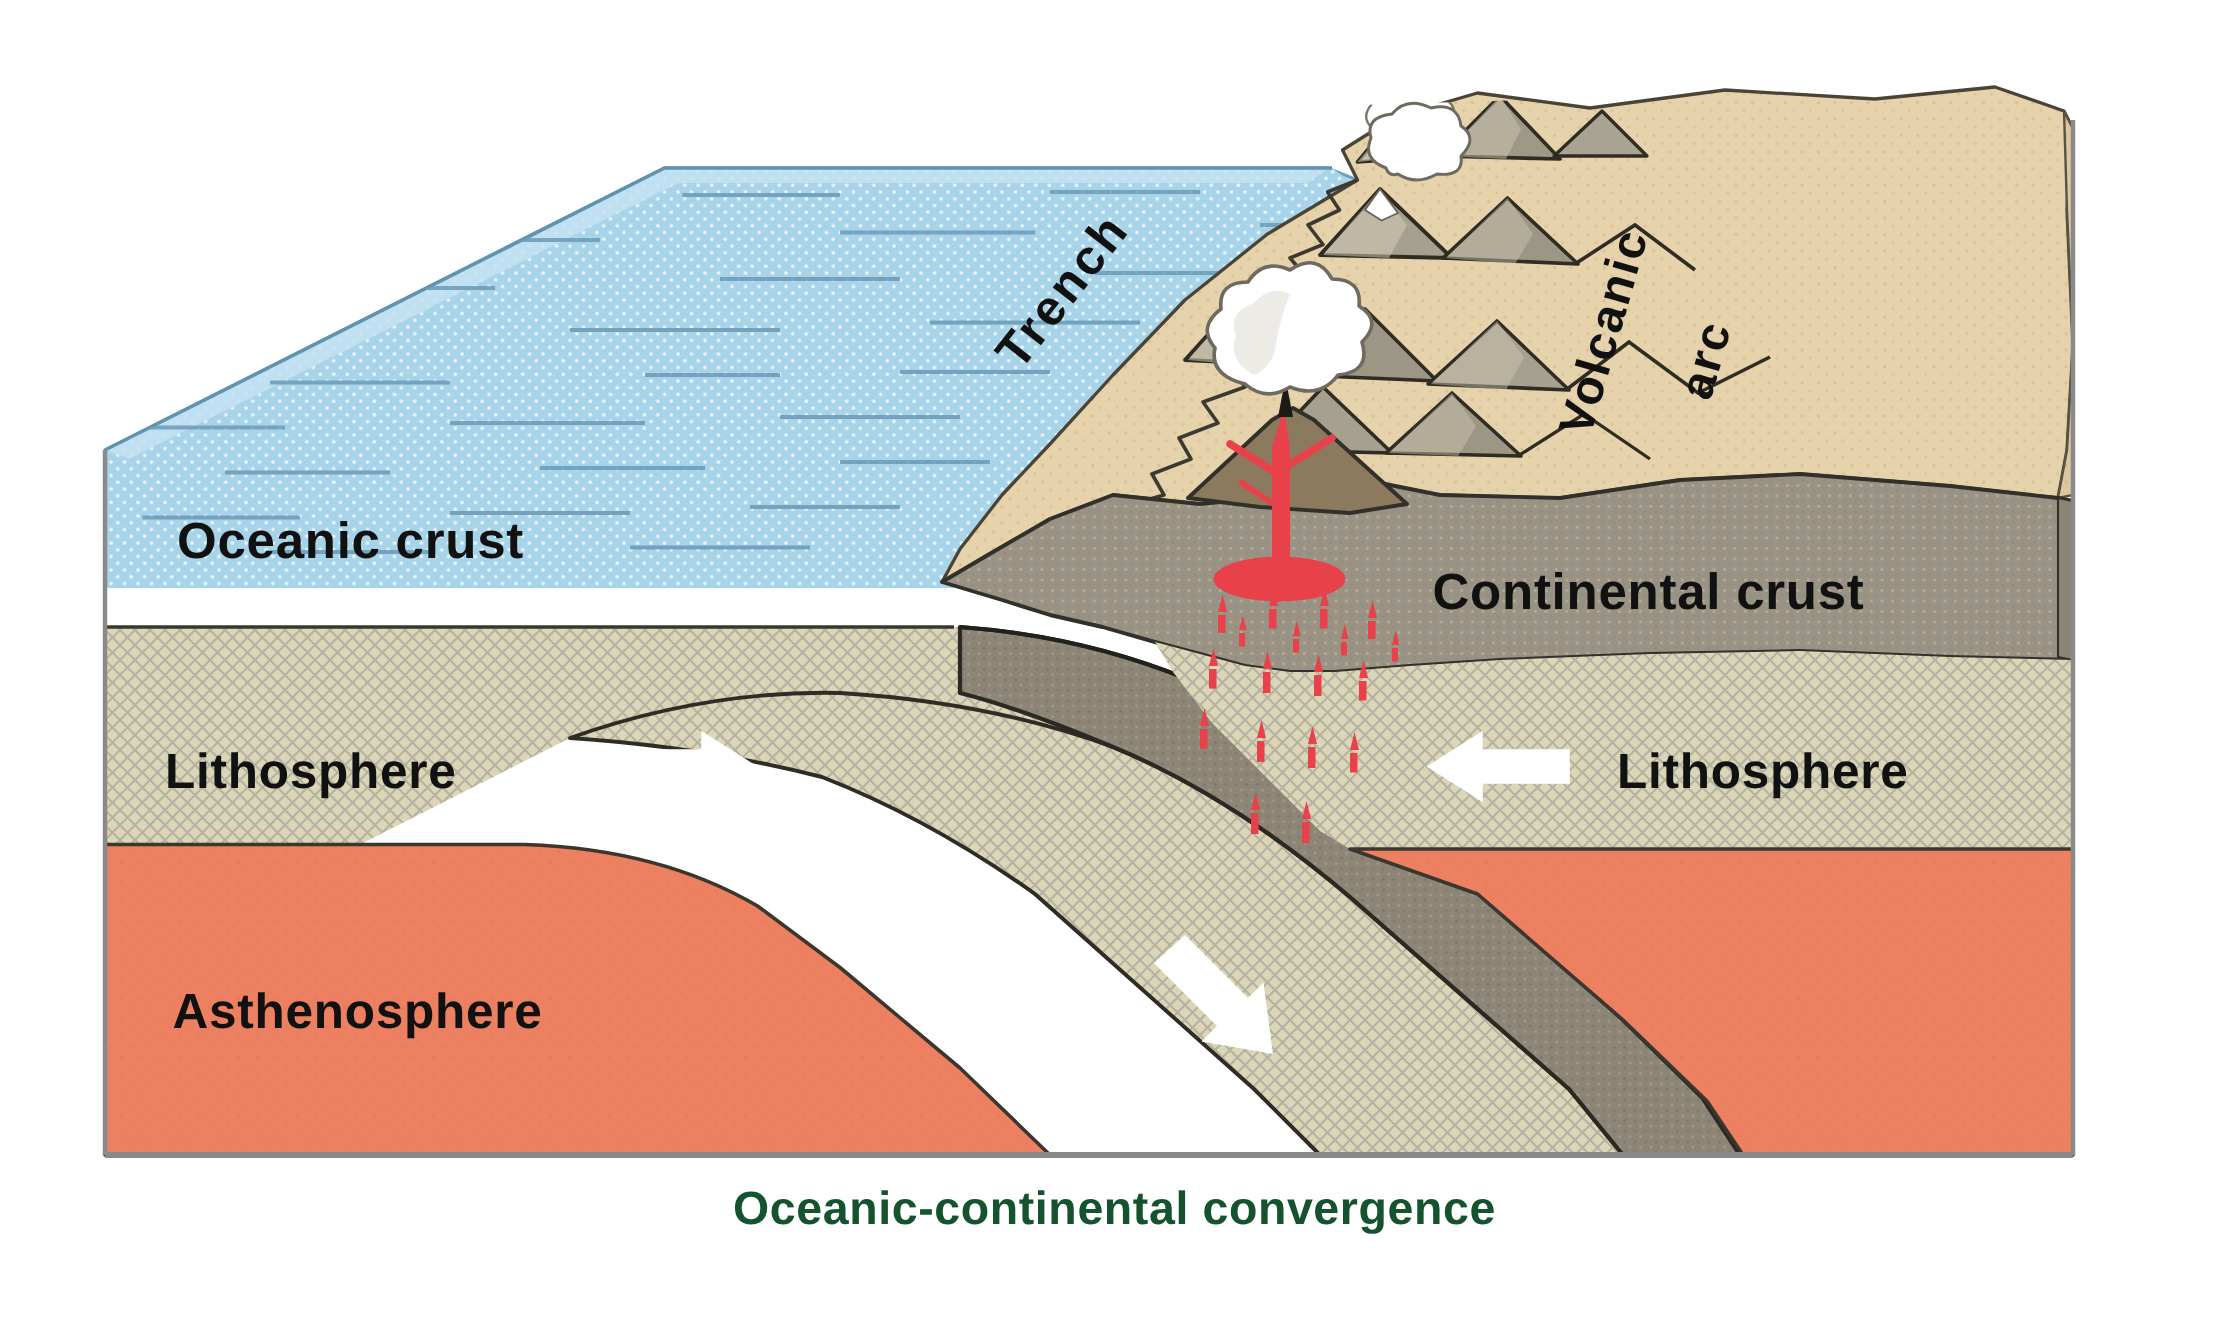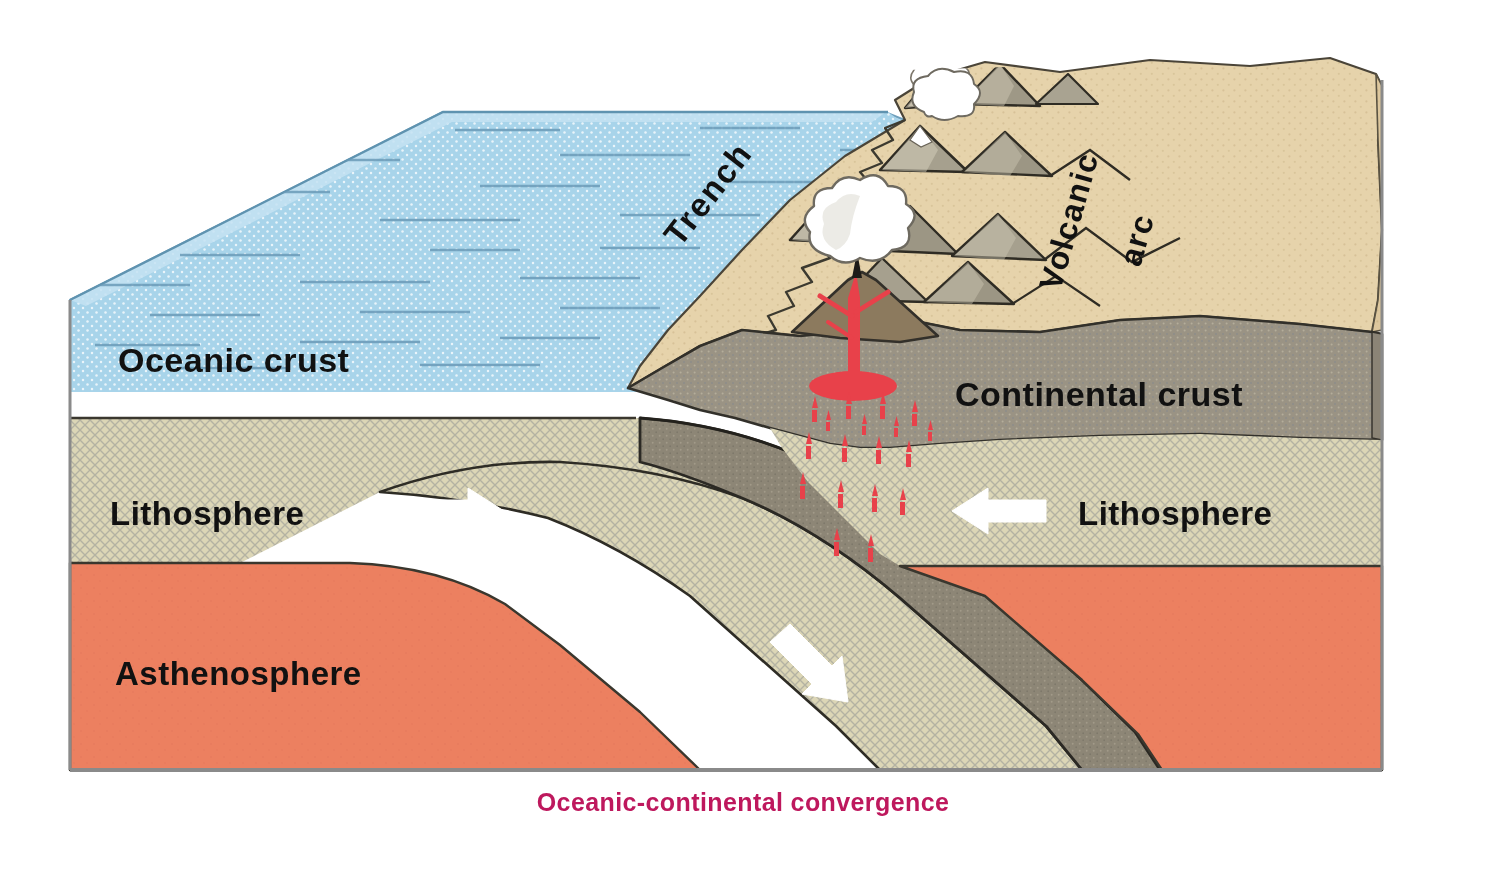--- a/index.html
+++ b/index.html
@@ -9,23 +9,23 @@
     font-family:"Liberation Sans", sans-serif;
     overflow:hidden;
     position:relative;
   }
   #stage{position:absolute;left:0;top:0;width:1486px;height:883px;}
   #diagram{position:absolute;left:0;top:0;}
   .cap{
     position:absolute;
     left:0;top:788px;width:1486px;
     text-align:center;
-    font-size:25px;
+    font-size:31px;
     font-weight:bold;
-    color:#be185d;
+    color:#14532d;
     letter-spacing:0.4px;
     font-family:"Liberation Sans", sans-serif;
   }
 </style>
 </head>
 <body>
 
 <div id="stage">
 
 <svg id="diagram" width="1486" height="883" viewBox="0 0 1486 883">

